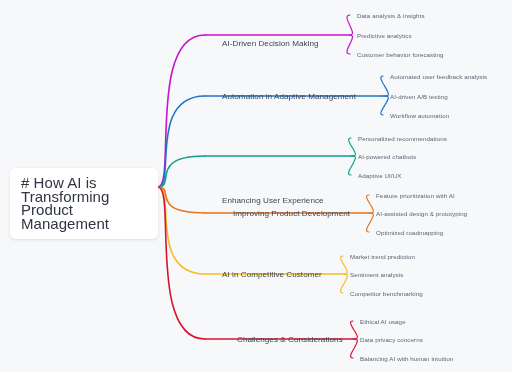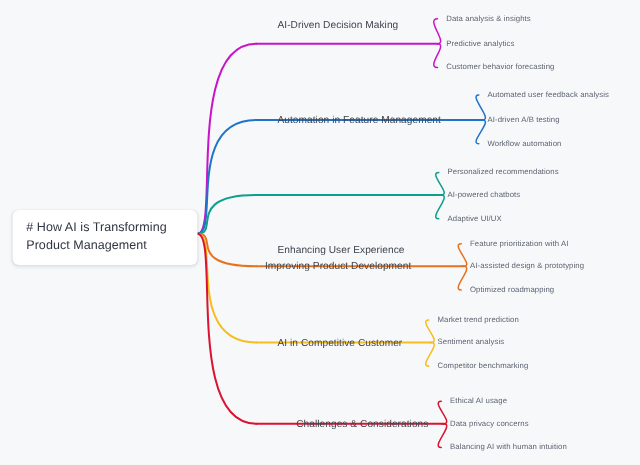--- a/index.html
+++ b/index.html
@@ -36,21 +36,21 @@
     box-sizing: border-box;
     background: #ffffff;
     border-radius: 5px;
     box-shadow: 0 1px 3px rgba(17,24,39,0.10), 0 0 1px rgba(17,24,39,0.10);
     padding: 8px 11px 9px 11px;
     display: flex;
     align-items: center;
     z-index: 5;
   }
   .root-node-label {
-    font-size: 10px;
+    font-size: 15px;
     line-height: 13.5px;
     color: #2f3542;
     letter-spacing: 0.05px;
   }
   .branch-label {
     position: absolute;
     font-size: 8.1px;
     color: #3d444f;
     white-space: nowrap;
     transform: translateY(-50%);
@@ -103,33 +103,33 @@
       <path d="M 355 339 C 364 339 343.9 321 353 321" fill="none" stroke="#d91330" stroke-width="1.2" stroke-linecap="round"></path>
       <path d="M 355 339 L 353 339" fill="none" stroke="#d91330" stroke-width="1.2" stroke-linecap="round"></path>
       <path d="M 355 339 C 364 339 343.9 358 353 358" fill="none" stroke="#d91330" stroke-width="1.2" stroke-linecap="round"></path>
     </svg>
 
   <div class="root-node">
     <span class="root-node-label"># How AI is Transforming Product Management</span>
   </div>
 
   <div id="label-layer">
-      <div class="branch-label" style="left: 222px; top: 20px;">AI-Driven Decision Making</div>
+      <div class="branch-label" style="left: 222px; top: 43px;">AI-Driven Decision Making</div>
       <div class="leaf-label" style="left: 357px; top: 15px;">Data analysis &amp; insights</div>
       <div class="leaf-label" style="left: 357px; top: 35px;">Predictive analytics</div>
       <div class="leaf-label" style="left: 357px; top: 54px;">Customer behavior forecasting</div>
-      <div class="branch-label" style="left: 222px; top: 96px;">Automation in Feature Management</div>
+      <div class="branch-label" style="left: 222px; top: 96px;">Automation in Adaptive Management</div>
       <div class="leaf-label" style="left: 390px; top: 76px;">Automated user feedback analysis</div>
       <div class="leaf-label" style="left: 390px; top: 96px;">AI-driven A/B testing</div>
       <div class="leaf-label" style="left: 390px; top: 115px;">Workflow automation</div>
       <div class="branch-label" style="left: 222px; top: 156px; margin-top: 44px;">Enhancing User Experience</div>
       <div class="leaf-label" style="left: 358px; top: 138px;">Personalized recommendations</div>
       <div class="leaf-label" style="left: 358px; top: 156px;">AI-powered chatbots</div>
       <div class="leaf-label" style="left: 358px; top: 175px;">Adaptive UI/UX</div>
-      <div class="branch-label" style="left: 212px; top: 213px;">Improving Product Development</div>
+      <div class="branch-label" style="left: 233px; top: 213px;">Improving Product Development</div>
       <div class="leaf-label" style="left: 376px; top: 195px;">Feature prioritization with AI</div>
       <div class="leaf-label" style="left: 376px; top: 213px;">AI-assisted design &amp; prototyping</div>
       <div class="leaf-label" style="left: 376px; top: 232px;">Optimized roadmapping</div>
       <div class="branch-label" style="left: 222px; top: 274px;">AI in Competitive Customer</div>
       <div class="leaf-label" style="left: 350px; top: 256px;">Market trend prediction</div>
       <div class="leaf-label" style="left: 350px; top: 274px;">Sentiment analysis</div>
       <div class="leaf-label" style="left: 350px; top: 293px;">Competitor benchmarking</div>
       <div class="branch-label" style="left: 237px; top: 339px;">Challenges &amp; Considerations</div>
       <div class="leaf-label" style="left: 360px; top: 321px;">Ethical AI usage</div>
       <div class="leaf-label" style="left: 360px; top: 339px;">Data privacy concerns</div>

